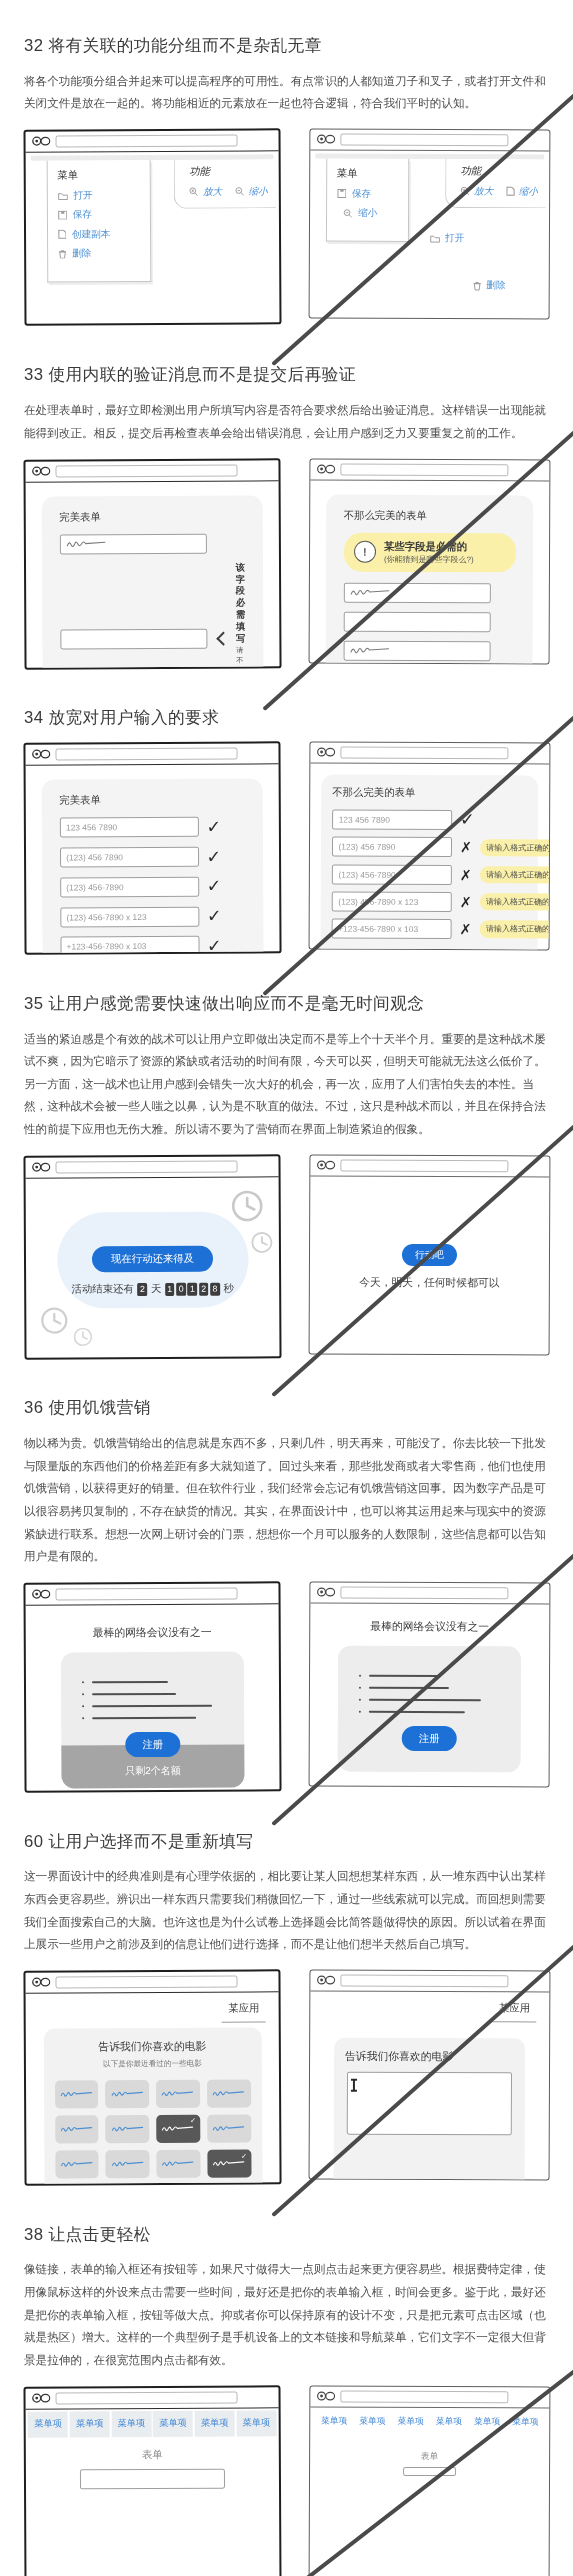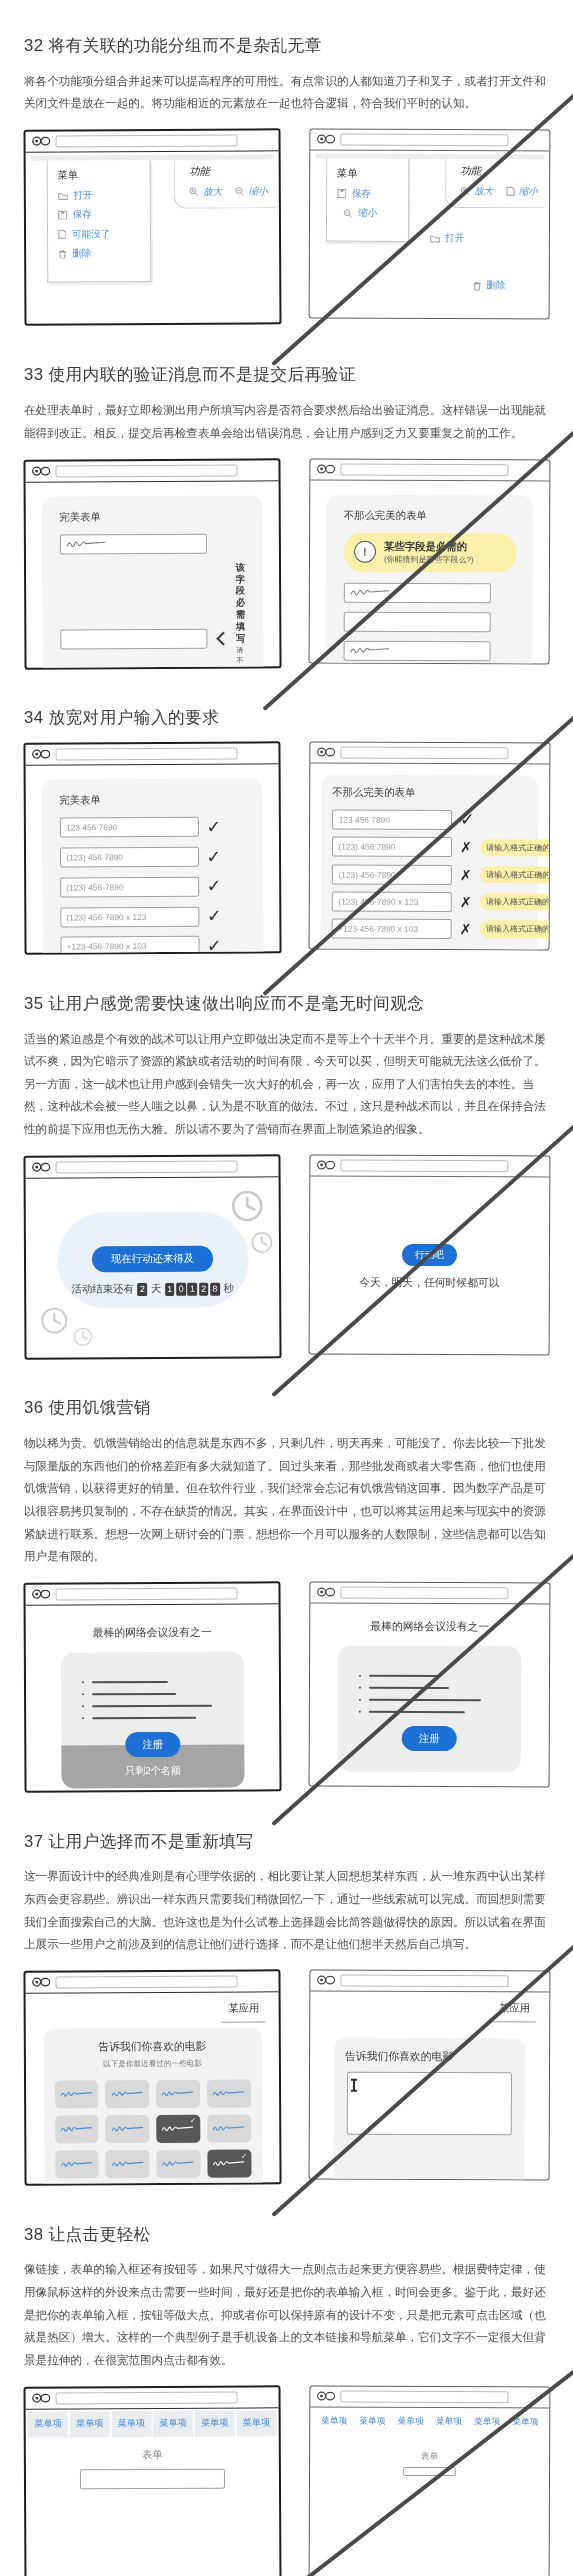--- a/index.html
+++ b/index.html
@@ -141,21 +141,21 @@
               <svg width="9.6" height="9.6" viewBox="0 0 12 12">
                   <rect x="1" y="1" width="10" height="10" fill="none" stroke="#9a9a9a" stroke-width="1.3"></rect>
                   <rect x="4" y="1" width="4" height="3" fill="#9a9a9a"></rect>
                 </svg>
               <span>保存</span>
             </div>
             <div class="mitem">
               <svg width="8.8" height="9.6" viewBox="0 0 11 12">
                   <path d="M1 1 h6 l3 3 v7 H1z" fill="none" stroke="#9a9a9a" stroke-width="1.3"></path>
                 </svg>
-              <span>可能没了</span>
+              <span>创建副本</span>
             </div>
             <div class="mitem">
               <svg width="8.8" height="9.6" viewBox="0 0 11 12">
                   <path d="M2 3 h7 l-1 8 H3z M1 3 h9 M4 3 V1.5 h3 V3" fill="none" stroke="#9a9a9a" stroke-width="1.2"></path>
                 </svg>
               <span>删除</span>
             </div>
           </div>
           <div class="fn-pop">
             <div class="pop-ttl">功能</div>
@@ -571,21 +571,21 @@
               <div class="reg-btn inside">注册</div>
             </div>
           </div>
         </div>
         <div class="cross-line"></div>
       </div>
     </div>
   </div>
 
   <div class="sec">
-    <h2 class="sec-title">37 让用户选择而不是重新填写</h2>
+    <h2 class="sec-title">60 让用户选择而不是重新填写</h2>
     <p class="sec-body">这一界面设计中的经典准则是有心理学依据的，相比要让某人回想想某样东西，从一堆东西中认出某样东西会更容易些。辨识出一样东西只需要我们稍微回忆一下，通过一些线索就可以完成。而回想则需要我们全面搜索自己的大脑。也许这也是为什么试卷上选择题会比简答题做得快的原因。所以试着在界面上展示一些用户之前涉及到的信息让他们进行选择，而不是让他们想半天然后自己填写。</p>
     <div class="pair">
 
       <div class="frame good">
         <div class="topbar">
             <svg width="19" height="11" viewBox="0 0 24 14">
               <circle cx="6.5" cy="7" r="5" fill="none" stroke="#333" stroke-width="1.6"></circle>
               <circle cx="6.5" cy="7" r="1.8" fill="#333"></circle>
               <ellipse cx="17.5" cy="7" rx="5.6" ry="4.8" fill="none" stroke="#333" stroke-width="1.6"></ellipse>
             </svg>

